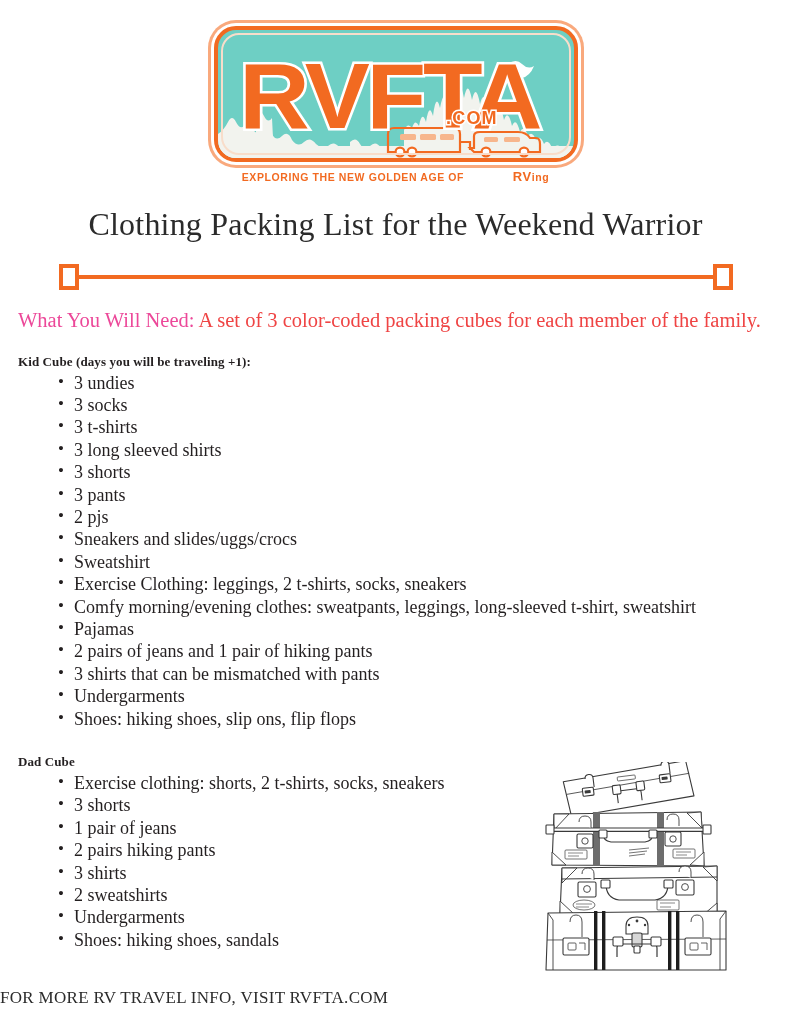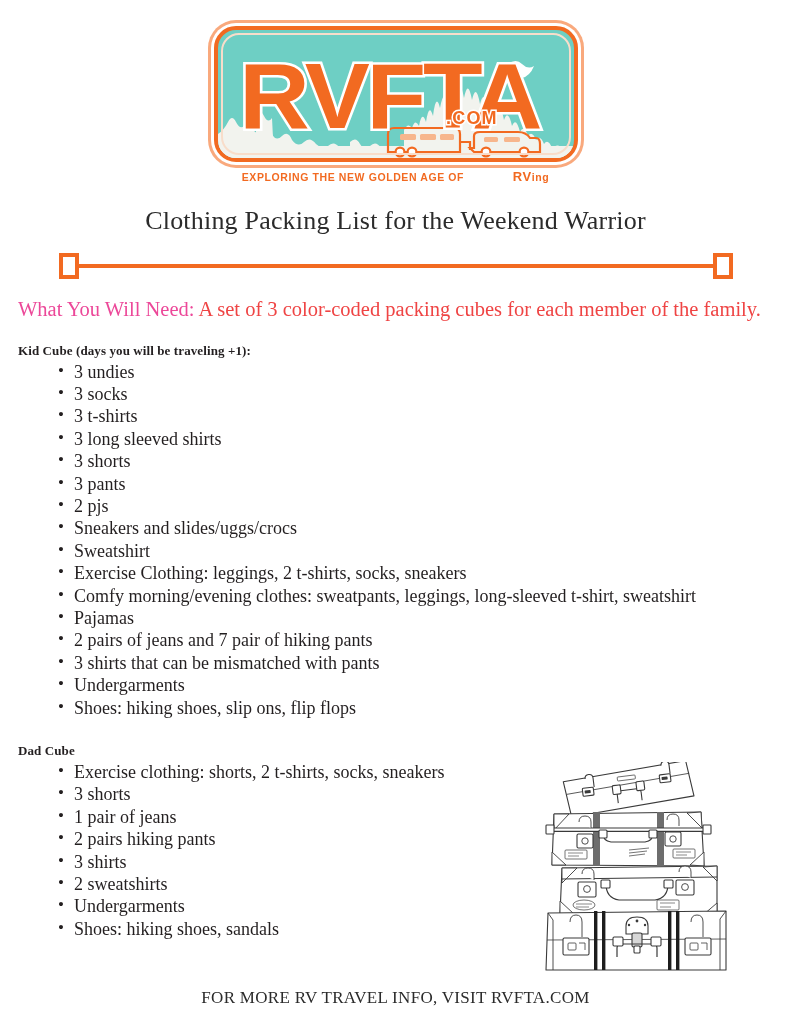--- a/index.html
+++ b/index.html
@@ -65,21 +65,21 @@
   }
   .tagline .rv {
     font-size: 13px;
     margin-left: 45px;
   }
 
   
   .doc-title {
     margin-top: 22px;
     text-align: center;
-    font-size: 26px;
+    font-size: 32px;
     font-weight: normal;
     letter-spacing: 0.2px;
     color: #2b2b2b;
   }
 
   
   .divider {
     position: relative;
     margin: 16px auto 0 auto;
     width: 674px;
@@ -160,21 +160,21 @@
     height: 212px;
     z-index: 2;
   }
 
   
   .footer {
     position: absolute;
     left: 0;
     right: 0;
     bottom: 16px;
-    text-align: center;
+    text-align: left;
     font-size: 17px;
     letter-spacing: 0.3px;
     color: #2b2b2b;
   }
 </style>
 </head>
 <body>
 
 <div class="logo-wrap">
   <div class="plate">
@@ -257,21 +257,21 @@
     <li>3 pants</li>
     <li>2 pjs</li>
     <li>Sneakers and slides/uggs/crocs</li>
     <li>Sweatshirt</li>
   </ul>
 
   <ul class="cube-list">
     <li>Exercise Clothing: leggings, 2 t-shirts, socks, sneakers</li>
     <li>Comfy morning/evening clothes: sweatpants, leggings, long-sleeved t-shirt, sweatshirt</li>
     <li>Pajamas</li>
-    <li>2 pairs of jeans and 7 pair of hiking pants</li>
+    <li>2 pairs of jeans and 1 pair of hiking pants</li>
     <li>3 shirts that can be mismatched with pants</li>
     <li>Undergarments</li>
     <li>Shoes: hiking shoes, slip ons, flip flops</li>
   </ul>
 
   <h2 class="cube-head dad">Dad Cube</h2>
   <ul class="cube-list">
     <li>Exercise clothing: shorts, 2 t-shirts, socks, sneakers</li>
     <li>3 shorts</li>
     <li>1 pair of jeans</li>

